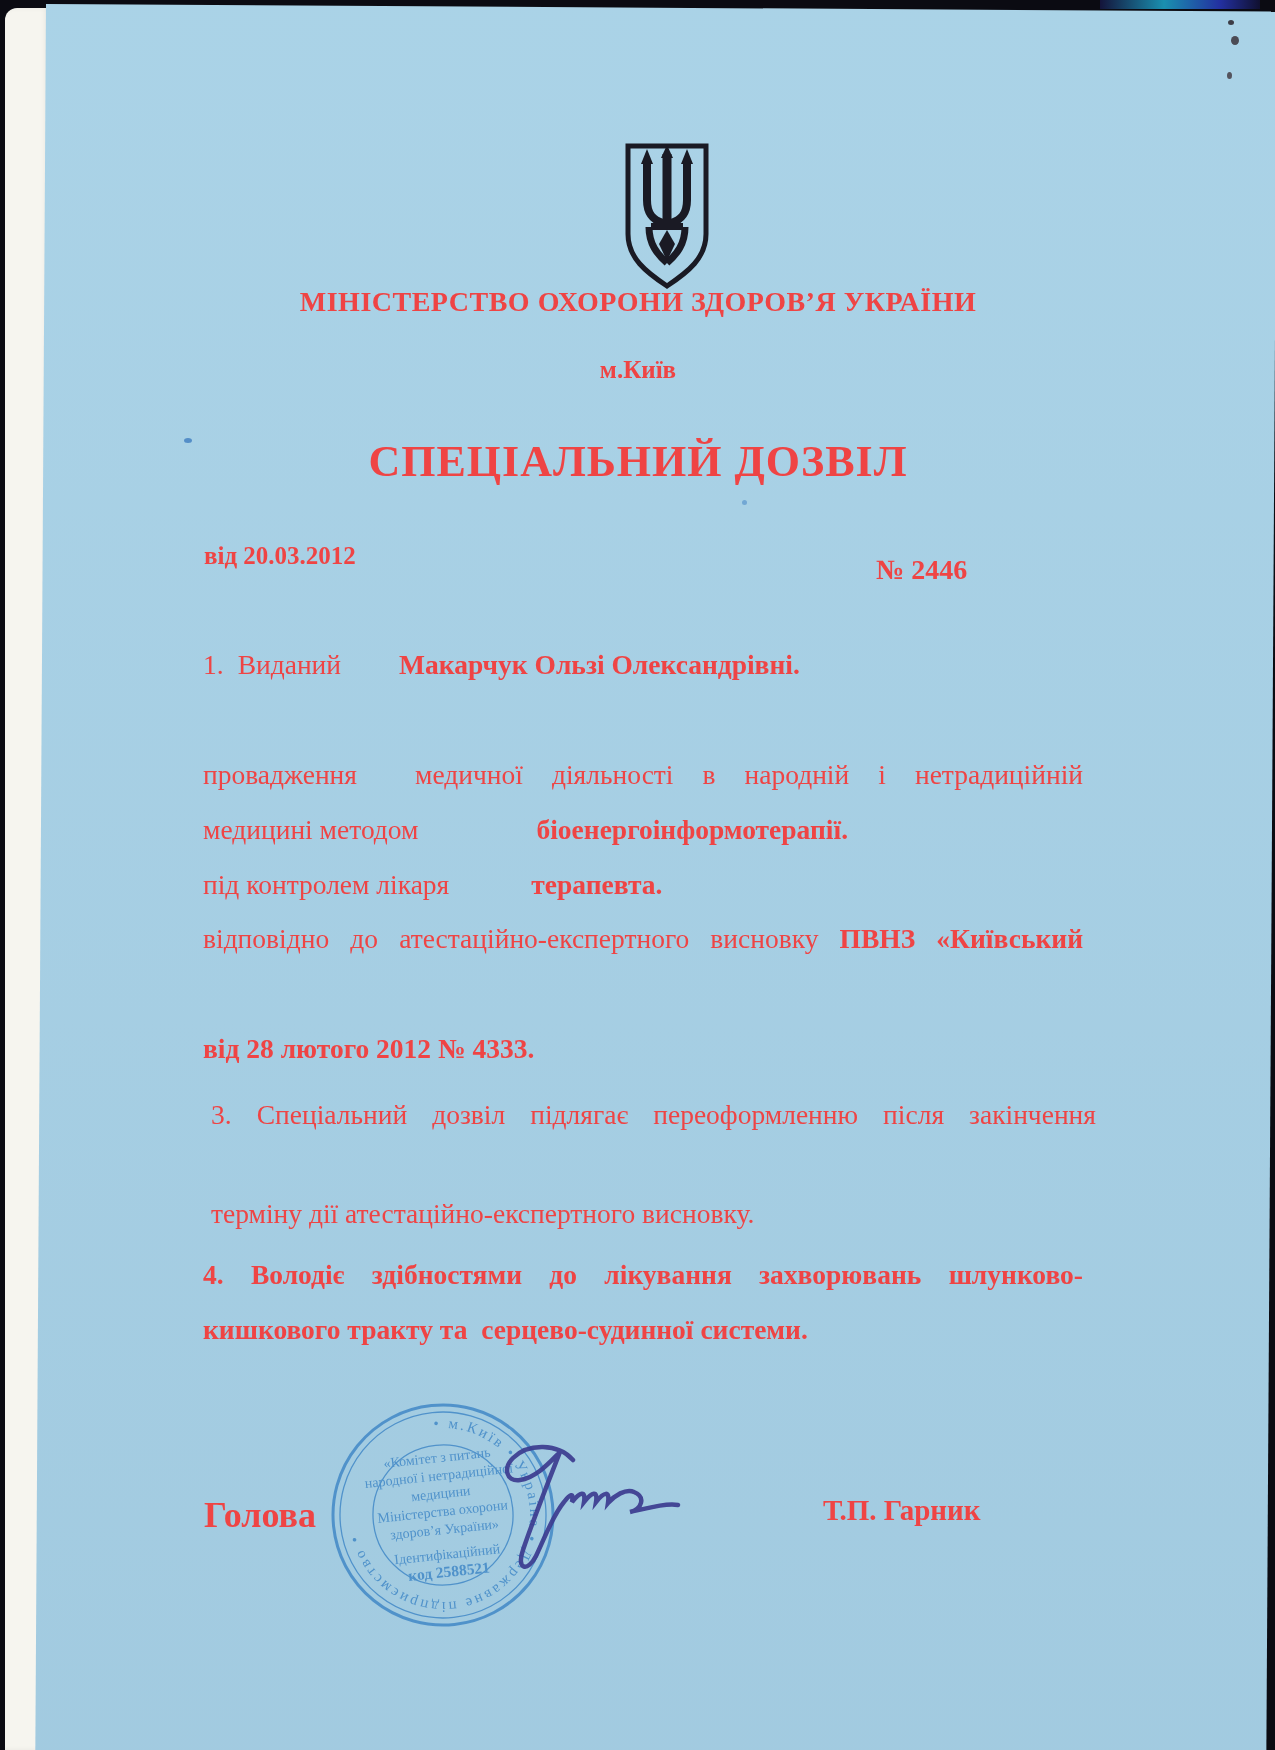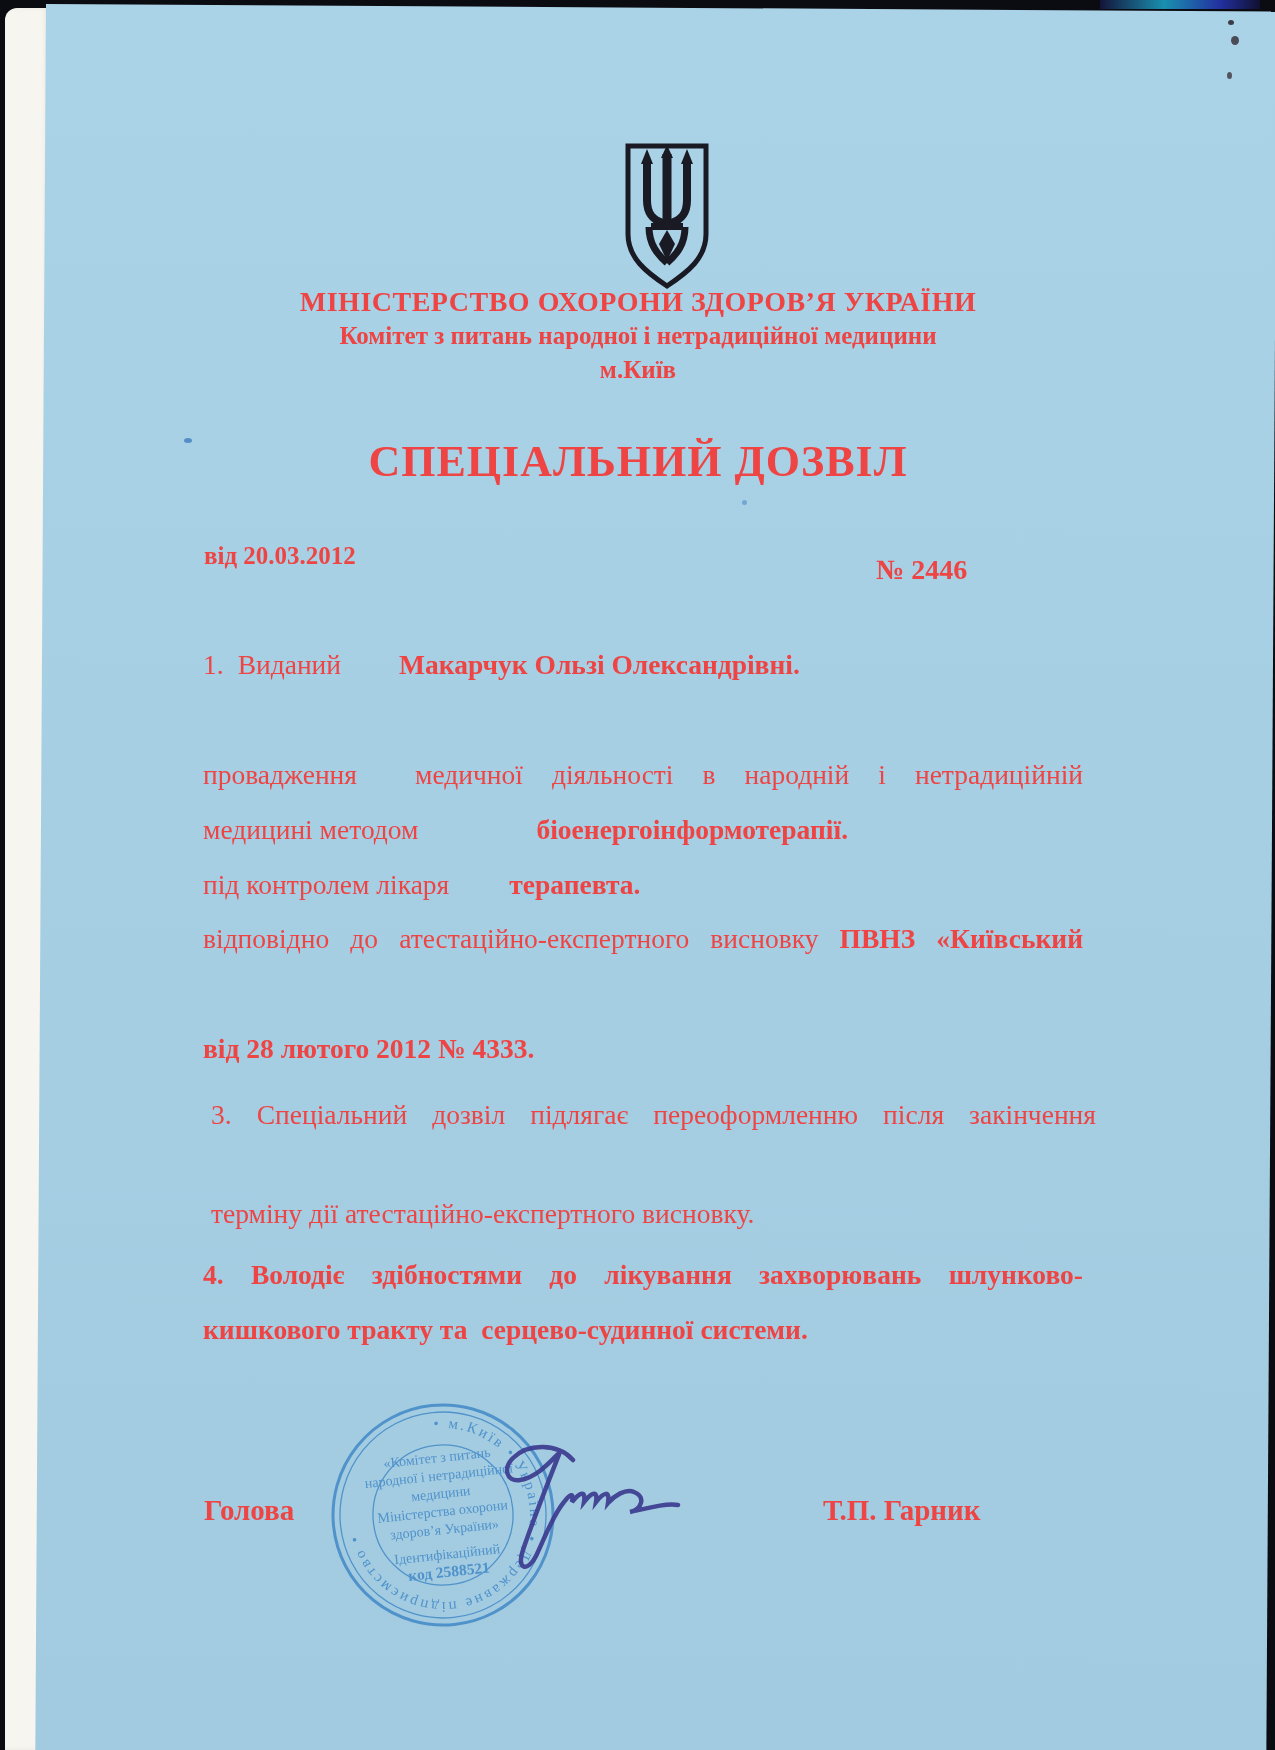--- a/index.html
+++ b/index.html
@@ -43,31 +43,31 @@
   .just{white-space:normal; text-align:justify; text-align-last:justify;}
   .b{font-weight:bold;}
   #item1{top:648px;}
   #item1 .lbl{margin-left:14px;}
   #item1 .val{margin-left:58px;}
   #i2l1{top:703px;}
   #i2l2{top:758px;}
   #i2l3{top:813px;}
   #i2l3 .b{margin-left:118px;}
   #i2l4{top:868px;}
-  #i2l4 .b{margin-left:60px;}
+  #i2l4 .b{margin-left:82px;}
   #i2l5{top:922px;}
   #i2l6{top:977px;}
   #i2l7{top:1032px;}
   #i3l1{top:1098px; padding-left:8px; width:885px;}
   #i3l2{top:1153px; padding-left:8px;margin-top:44px;}
   #i4l1{top:1258px;}
   #i4l2{top:1313px;}
 
   
-  #f-position{left:196px; top:1494px; font-size:29px; font-weight:bold;}
+  #f-position{left:196px; top:1494px; font-size:36px; font-weight:bold;}
   #f-signer{left:815px; top:1494px; font-size:29px; font-weight:bold;}
   #stamp{left:318px; top:1398px; opacity:0.82;}
   #signature{left:440px; top:1425px; z-index:6; opacity:0.92;}
   svg text{font-family:"Liberation Serif", serif;}
 </style>
 </head>
 <body>
 
 <div id="page">
 
@@ -95,21 +95,20 @@
       <g fill="#1a1a24">
         <path d="M20 22 L26 7 L32 22 Z"></path>
         <path d="M60 22 L66 7 L72 22 Z"></path>
         <path d="M40 16 L46 3 L52 16 Z"></path>
         <path d="M30 81 h32 v7 h-32 z"></path>
         <path d="M46 88 L54 102 L46 119 L38 102 Z"></path>
       </g>
     </svg>
 
     <div id="h-ministry" class="abs hline">МІНІСТЕРСТВО ОХОРОНИ ЗДОРОВ’Я УКРАЇНИ</div>
-    <div id="h-committee" class="abs hline">Комітет з питань народної і нетрадиційної медицини</div>
     <div id="doc-title" class="abs">СПЕЦІАЛЬНИЙ ДОЗВІЛ</div>
 
     <div id="h-city" class="abs hline">м.Київ</div>
 
     <div id="meta-date" class="abs">від 20.03.2012</div>
     <div id="meta-number" class="abs">№ 2446</div>
 
     <div id="item1" class="abs bl">
       <span>1.</span><span class="lbl">Виданий</span><span class="val b">Макарчук Ользі Олександрівні.</span>
     </div>

